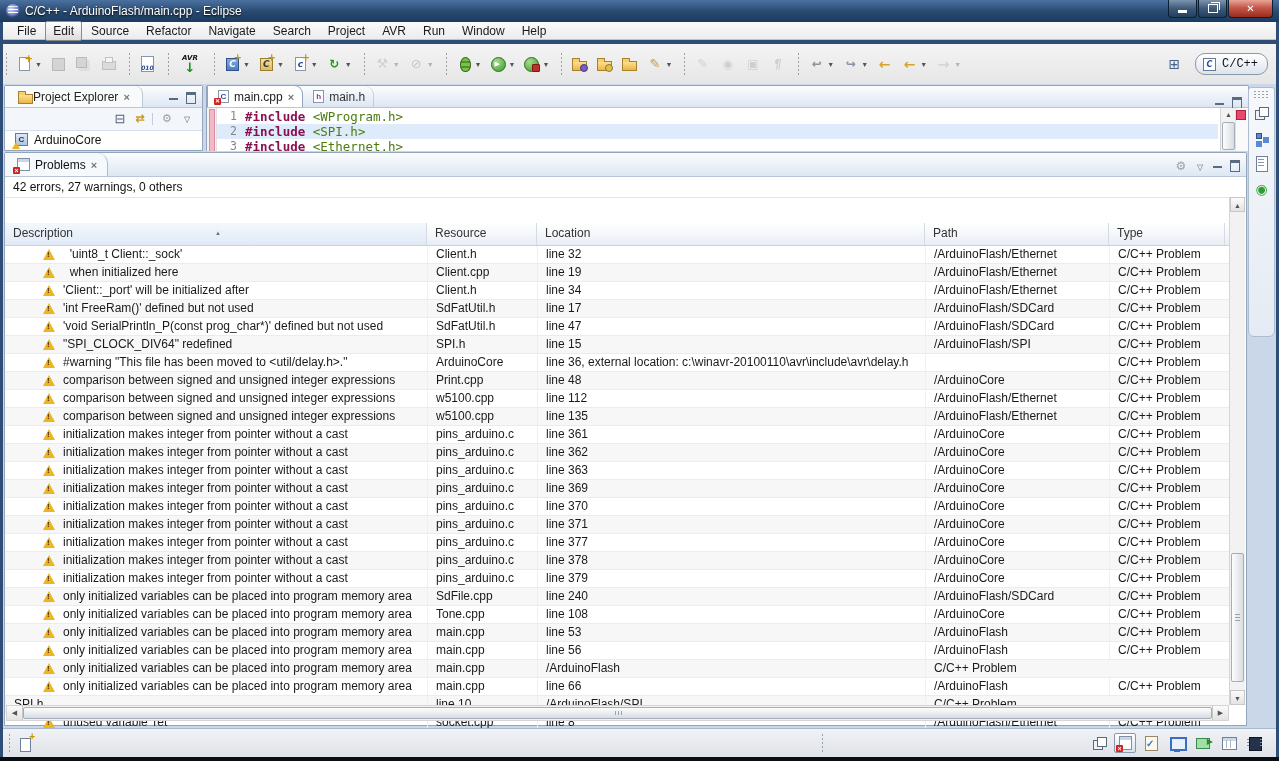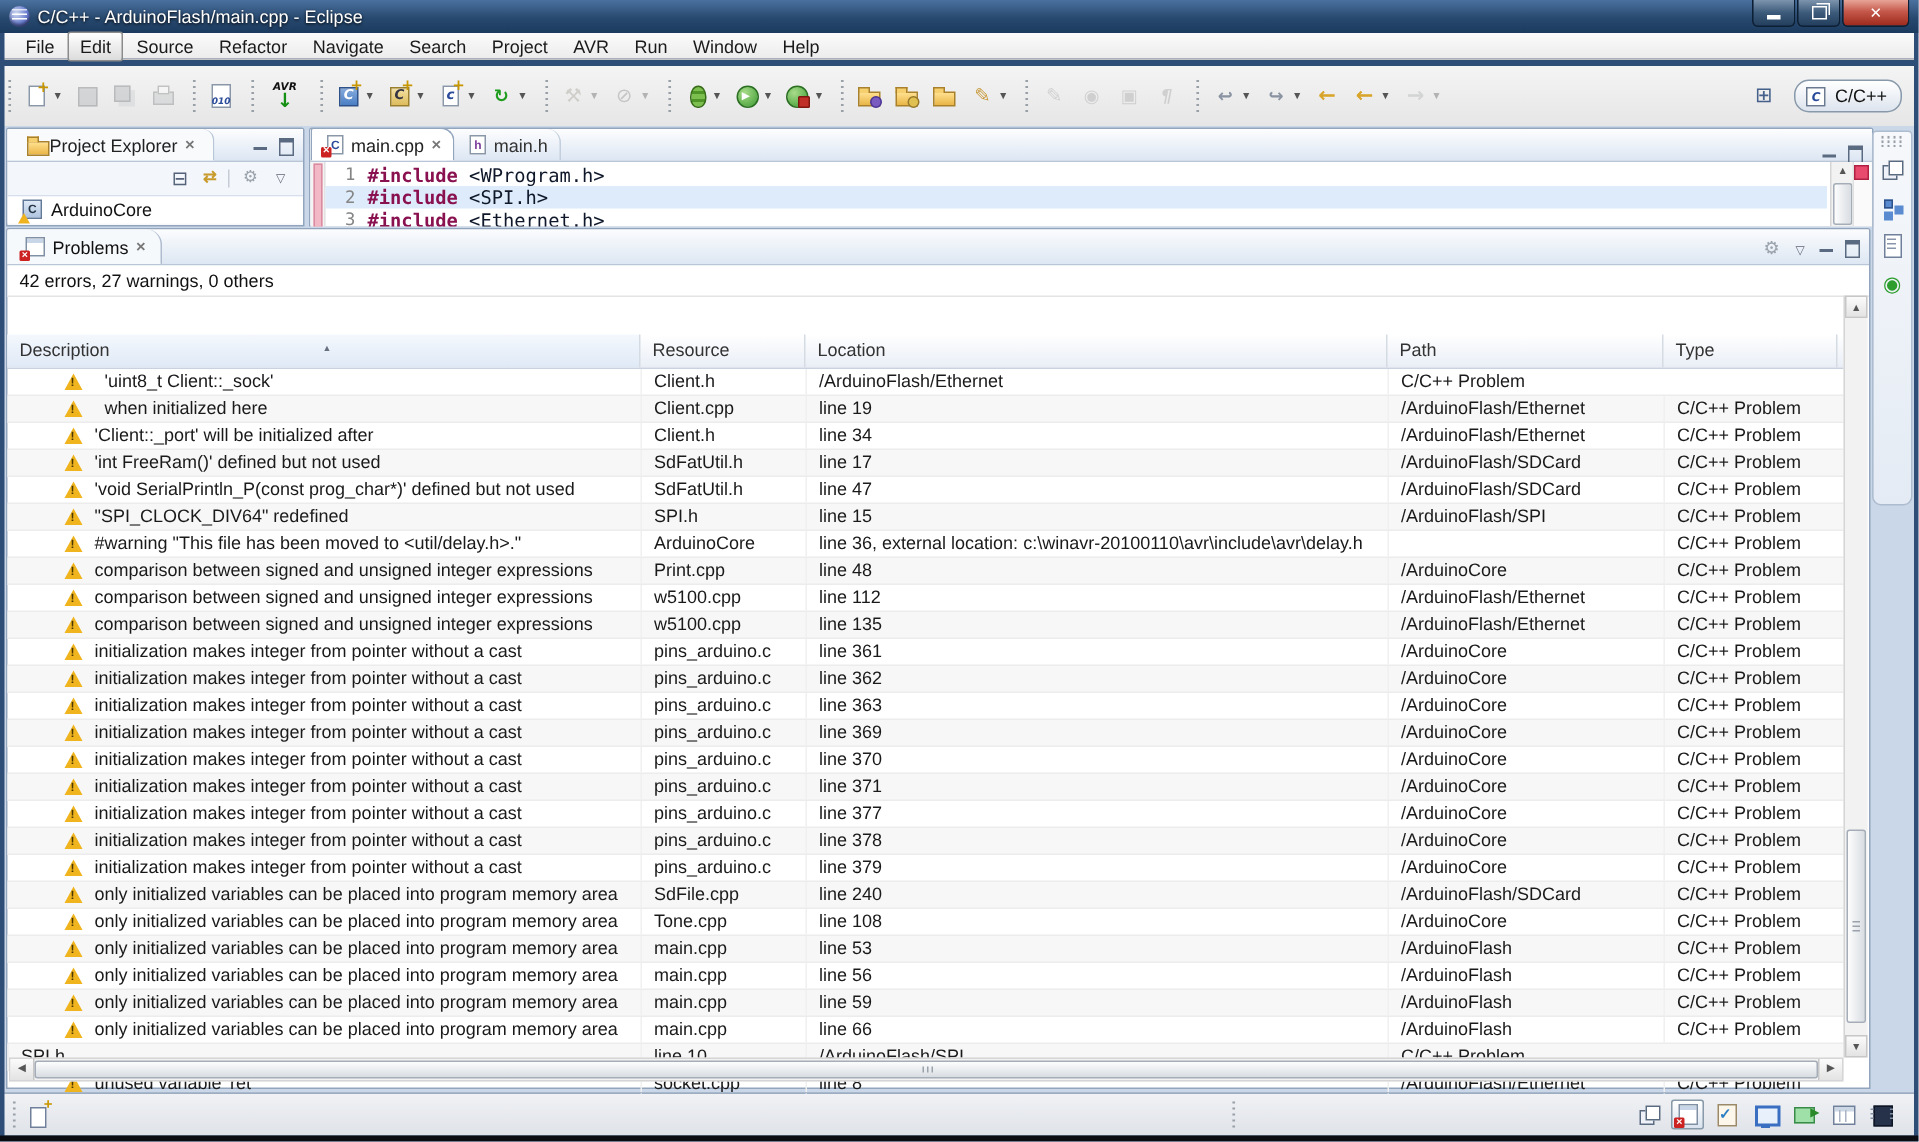--- a/index.html
+++ b/index.html
@@ -24,21 +24,21 @@
   .menu-item.active{border:1px solid #8b8b8b;background:linear-gradient(180deg,#ffffff,#dcdcdc);}
 
   
   .toolbar{position:absolute;left:3px;right:3px;top:44px;height:40px;background:linear-gradient(180deg,#f4f4f4,#e6e6e6);display:flex;align-items:center;box-sizing:border-box;}
   .tgroup{display:flex;align-items:center;height:30px;padding:0 5px 0 9px;position:relative;}
   .tgroup::before{content:"";position:absolute;left:2px;top:3px;bottom:3px;width:3px;background-image:radial-gradient(circle,#9aa0a8 35%,transparent 40%);background-size:3px 4px;}
   .tbtn{display:flex;align-items:center;padding:2px 2px;margin:0 1px;border:1px solid transparent;border-radius:2px;}
   .tbtn.disabled{opacity:.38;filter:grayscale(.8);}
   .dd{font-size:7px;color:#555;margin-left:2px;}
   .toolbar-right{margin-left:auto;display:flex;align-items:center;padding-right:8px;}
-  .persp-btn{display:flex;align-items:center;border:1px solid #8899aa;border-radius:10px;background:linear-gradient(180deg,#ffffff,#dde4ee);padding:2px 9px 2px 5px;margin-left:8px;font-size:12px;color:#111;}
+  .persp-btn{display:flex;align-items:center;border:1px solid #8899aa;border-radius:10px;background:linear-gradient(180deg,#ffffff,#dde4ee);padding:2px 9px 2px 5px;margin-left:8px;font-size:12px;color:#111;font-family:Liberation Mono, monospace;}
   .persp-btn .ic{margin-right:4px;}
 
   
   .ic{display:inline-block;width:17px;height:16px;position:relative;font-family:"DejaVu Sans",sans-serif;text-align:center;line-height:16px;font-size:12px;}
   .ic-newfile::before{content:"";position:absolute;left:3px;top:1px;width:9px;height:12px;background:#fff;border:1px solid #8a97a8;}
   .ic-newfile::after{content:"+";position:absolute;right:0px;top:-5px;color:#c89600;font-weight:bold;font-size:10px;}
   .ic-floppy::before{content:"";position:absolute;left:2px;top:2px;width:11px;height:11px;background:#9fb0c4;border:1px solid #5a6a80;}
   .ic-saveall::before{content:"";position:absolute;left:1px;top:1px;width:9px;height:9px;background:#9fb0c4;border:1px solid #5a6a80;box-shadow:3px 3px 0 #c3cedd;}
   .ic-print::before{content:"";position:absolute;left:2px;top:5px;width:12px;height:7px;background:#b9c2cc;border:1px solid #707a88;}
   .ic-print::after{content:"";position:absolute;left:5px;top:1px;width:6px;height:4px;background:#fff;border:1px solid #707a88;}
@@ -115,21 +115,21 @@
   .ftab-icon.h::before{content:"h";color:#7a3a9a;}
   .ftab-icon .ebadge{position:absolute;left:-2px;bottom:-2px;width:7px;height:7px;background:#c22;border-radius:1px;color:#fff;font-size:6px;line-height:7px;text-align:center;font-weight:bold;}
   .ed-body{position:relative;height:43px;overflow:hidden;background:#fff;}
   .ed-annot{position:absolute;left:0;top:0;bottom:0;width:9px;background:#f3f3f3;border-right:1px solid #e2e2e2;}
   .ed-annot .pinkmark{position:absolute;left:2px;top:1px;width:4px;height:41px;background:#f2b8c6;border:1px solid #d98ba2;}
   .code-lines{position:absolute;left:10px;right:30px;top:1px;font-family:"DejaVu Sans Mono",monospace;font-size:12.5px;}
   .code-line{height:15px;line-height:15px;display:flex;white-space:pre;}
   .code-line.current{background:#ddebfa;}
   .ln{width:20px;text-align:right;color:#858585;margin-right:8px;font-size:11.5px;}
   .kw{color:#8a1150;font-weight:bold;}
-  .hdr{color:#0f172a;}
+  .hdr{color:#4d7c0f;}
   .ed-scroll{position:absolute;right:12px;top:0;bottom:0;width:15px;background:#f2f2f2;border-left:1px solid #d5d5d5;}
   .ed-scroll .sarrow{height:13px;text-align:center;font-size:7px;color:#555;line-height:13px;}
   .ed-scroll .sthumb{position:absolute;left:1px;right:1px;top:14px;height:26px;background:linear-gradient(90deg,#fdfdfd,#d8dde2);border:1px solid #a5adb8;border-radius:2px;}
   .ed-overview{position:absolute;right:0;top:0;bottom:0;width:12px;background:#fafafa;border-left:1px solid #e0e0e0;}
   .ed-overview .errsq{position:absolute;right:2px;top:2px;width:8px;height:8px;background:#e84a6e;border:1px solid #b02040;}
 
   
   .fastbar{position:absolute;right:1px;top:3px;width:27px;height:250px;background:linear-gradient(180deg,#f6f8fb,#e4ebf4);border:1px solid #aebccf;border-radius:3px 3px 6px 6px;box-sizing:border-box;}
   .fastbar .handle{height:8px;margin:2px 4px;background-image:radial-gradient(circle,#9aa0a8 35%,transparent 40%);background-size:4px 3px;}
   .fb-icon{width:19px;height:18px;margin:7px auto 0;position:relative;text-align:center;line-height:18px;font-size:12px;}
@@ -468,20 +468,21 @@
         <div class="phcell first"><span>Description</span><span class="sortmark">▲</span></div>
         <div class="phcell"><span>Resource</span></div>
         <div class="phcell"><span>Location</span></div>
         <div class="phcell"><span>Path</span></div>
         <div class="phcell"><span>Type</span></div>
       </div>
       <div class="prows" id="prows">
           <div class="prow pgrid">
             <div class="pc cdesc"><span class="warn-tri"></span><span class="dtext">  'uint8_t Client::_sock'</span></div>
             <div class="pc c2">Client.h</div>
+            <div class="pc c3">line 32</div>
             <div class="pc c4">/ArduinoFlash/Ethernet</div>
             <div class="pc c5">C/C++ Problem</div>
           </div>
           <div class="prow pgrid">
             <div class="pc cdesc"><span class="warn-tri"></span><span class="dtext">  when initialized here</span></div>
             <div class="pc c2">Client.cpp</div>
             <div class="pc c3">line 19</div>
             <div class="pc c4">/ArduinoFlash/Ethernet</div>
             <div class="pc c5">C/C++ Problem</div>
           </div>
@@ -628,21 +629,20 @@
           <div class="prow pgrid">
             <div class="pc cdesc"><span class="warn-tri"></span><span class="dtext">only initialized variables can be placed into program memory area</span></div>
             <div class="pc c2">main.cpp</div>
             <div class="pc c3">line 56</div>
             <div class="pc c4">/ArduinoFlash</div>
             <div class="pc c5">C/C++ Problem</div>
           </div>
           <div class="prow pgrid">
             <div class="pc cdesc"><span class="warn-tri"></span><span class="dtext">only initialized variables can be placed into program memory area</span></div>
             <div class="pc c2">main.cpp</div>
-            <div class="pc c3">line 59</div>
             <div class="pc c4">/ArduinoFlash</div>
             <div class="pc c5">C/C++ Problem</div>
           </div>
           <div class="prow pgrid">
             <div class="pc cdesc"><span class="warn-tri"></span><span class="dtext">only initialized variables can be placed into program memory area</span></div>
             <div class="pc c2">main.cpp</div>
             <div class="pc c3">line 66</div>
             <div class="pc c4">/ArduinoFlash</div>
             <div class="pc c5">C/C++ Problem</div>
           </div>

